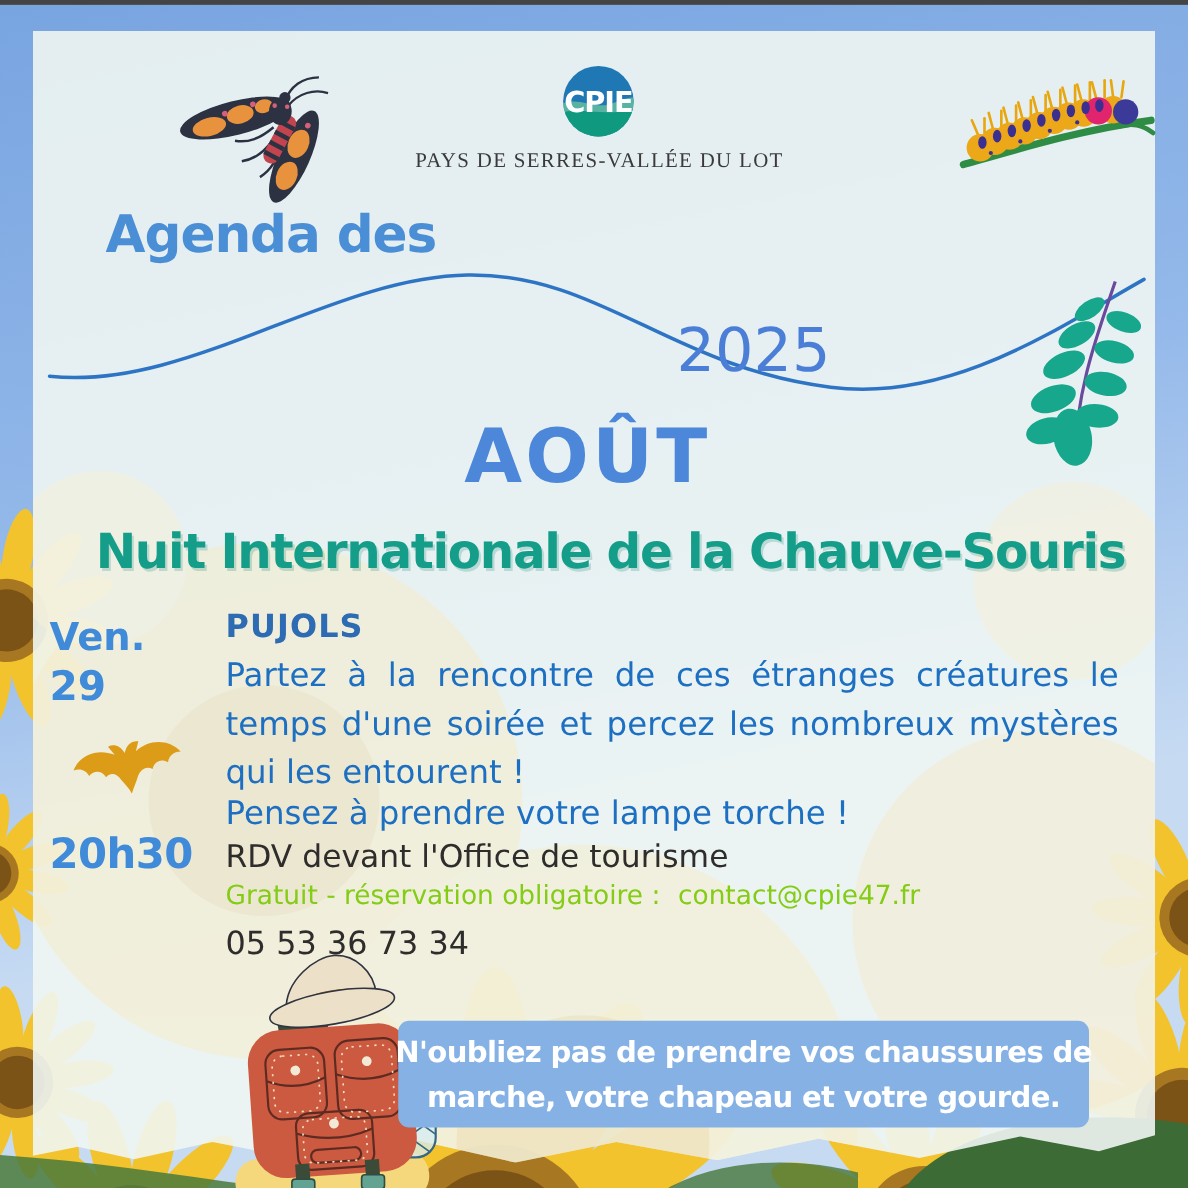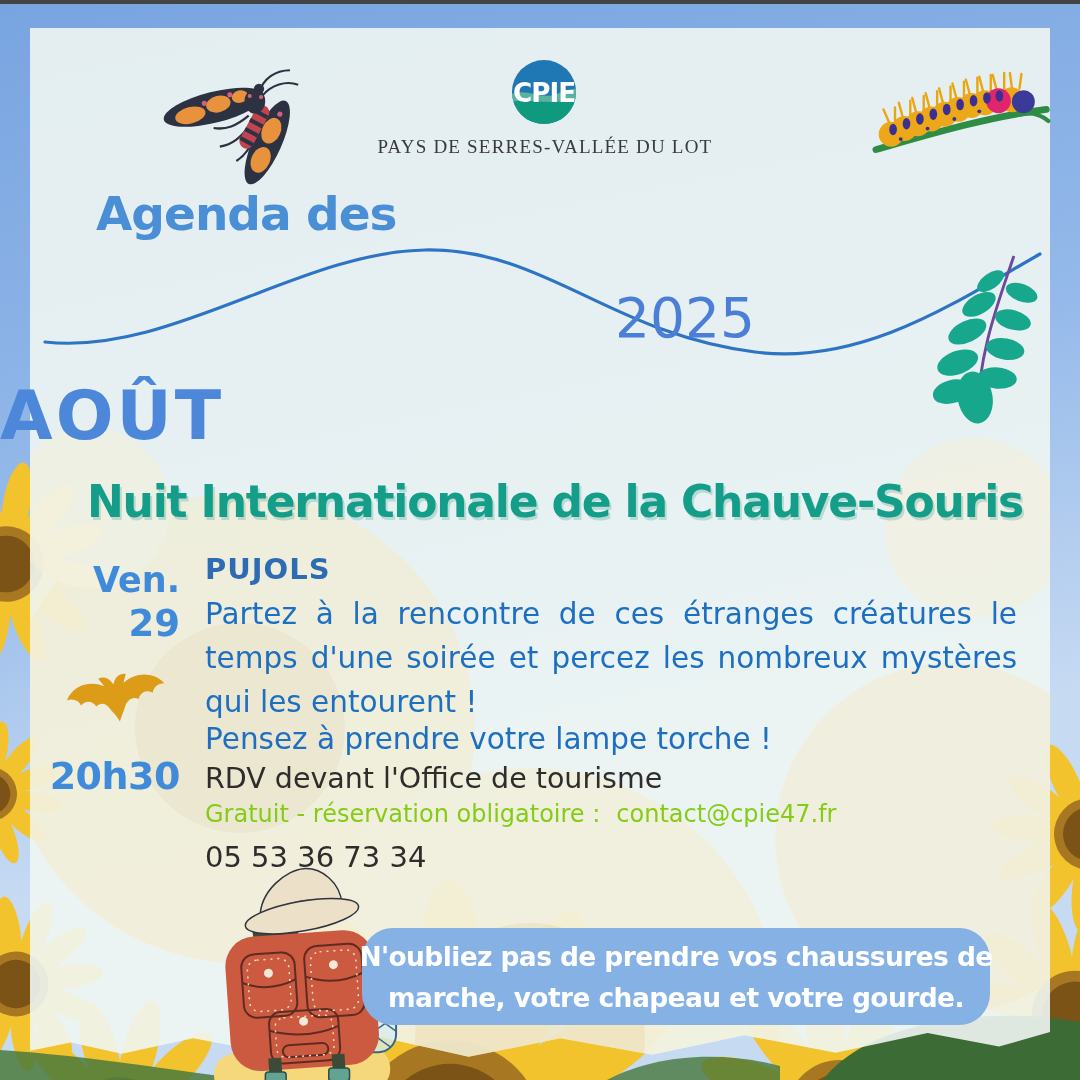--- a/index.html
+++ b/index.html
@@ -22,43 +22,43 @@
     letter-spacing:1.2px;color:#3a3a3a;}
   .caterpillar{left:872px;top:46px;width:182px;}
   .wave{left:0;top:0;width:1080px;height:1080px;pointer-events:none;}
   .title-prefix{left:96px;top:182px;font-size:47px;font-weight:700;
     color:#4a8ed6;letter-spacing:-1px;}
   .title-highlight{left:448px;top:196px;font-size:54px;font-weight:800;
     color:#dfa91d;letter-spacing:-1.5px;}
   .title-year{left:560px;top:282px;width:250px;text-align:center;
     font-size:55px;font-weight:500;color:#4b7fd7;}
   .leaf{left:915px;top:250px;width:126px;}
-  .month{left:0;top:372px;width:1068px;text-align:left;font-size:68px;
+  .month{left:0;top:372px;width:1068px;text-align:center;font-size:68px;
     font-weight:600;color:#4c87d9;letter-spacing:3px;}
   .event-title{left:60px;top:472px;width:990px;text-align:center;
     font-size:44px;font-weight:800;color:#149e8a;letter-spacing:-1.2px;
     text-shadow:2px 3px 0 rgba(20,130,113,0.22);}
-  .daycol{left:45px;width:135px;text-align:right;font-weight:700;color:#3f8ad9;}
+  .daycol{left:45px;width:135px;text-align:left;font-weight:700;color:#3f8ad9;}
   .day-label{top:556px;font-size:35px;}
   .day-num{top:598px;font-size:37px;}
   .bat{left:60px;top:658px;width:112px;transform:rotate(-10deg);}
   .time{top:750px;font-size:38px;letter-spacing:-0.5px;}
   .city{left:205px;top:548px;font-size:29px;font-weight:600;color:#2d6bb2;
     letter-spacing:1px;}
   .desc{left:205px;top:588px;width:812px;font-size:29.5px;line-height:44px;
     font-weight:500;color:#1d6fc2;text-align:justify;}
   .tip{left:205px;top:718px;font-size:29.5px;font-weight:500;color:#1d6fc2;}
   .meeting{left:205px;top:758px;font-size:28.5px;font-weight:500;color:#2e2d2b;}
   .booking-row{left:205px;top:796px;font-size:24px;font-weight:500;
     color:#84cc16;display:flex;}
   .booking-row .email{margin-left:16px;}
   .phone{left:205px;top:836px;font-size:29px;font-weight:500;color:#2e2d2b;}
   .backpack{left:198px;top:856px;width:208px;}
   .note-box{left:362px;top:924px;width:628px;height:97px;background:#85b1e5;
-    border-radius:31px;display:flex;flex-direction:column;justify-content:center;
+    border-radius:10px;display:flex;flex-direction:column;justify-content:center;
     align-items:center;}
   .note-line{font-size:26.5px;font-weight:700;color:#ffffff;
     letter-spacing:-0.6px;line-height:41px;white-space:nowrap;}
 </style>
 </head>
 <body>
 
 <div class="canvas">
 
   <svg class="bg" viewBox="0 0 1080 1080">

